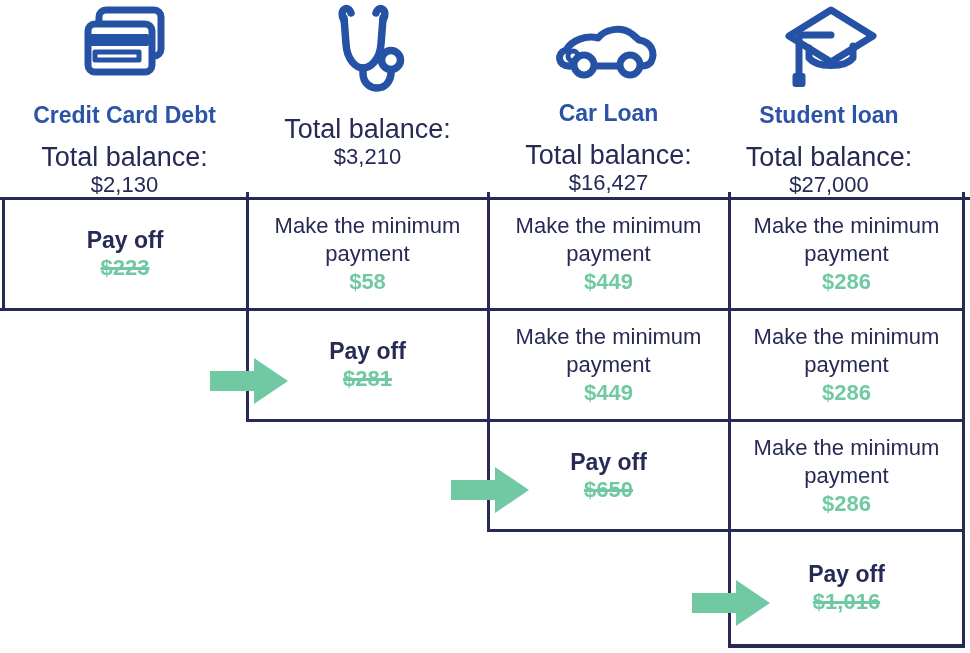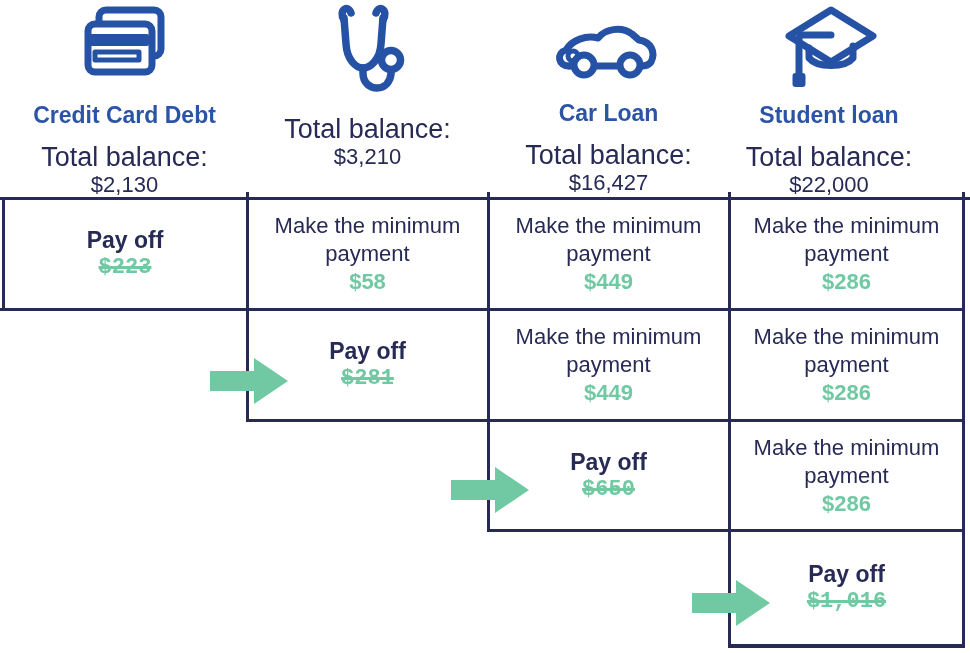--- a/index.html
+++ b/index.html
@@ -13,21 +13,21 @@
   .debt-title{font-size:23px;font-weight:700;color:#2B54A6;margin-top:9px;line-height:25px;}
   .balance-label{font-size:27px;font-weight:400;color:#262A55;line-height:27px;margin-top:16px;}
   .balance-amount{font-size:22px;font-weight:400;color:#262A55;line-height:27px;}
   
   .gline{position:absolute;background:#262A55;}
   
   .cell{position:absolute;display:flex;flex-direction:column;align-items:center;justify-content:center;text-align:center;padding:0 12px;box-sizing:border-box;}
   .cell .label{font-size:22px;font-weight:400;line-height:28px;color:#262A55;max-width:205px;}
   .cell .label.bold{font-weight:700;font-size:23px;}
   .cell .amount{font-size:22px;font-weight:700;line-height:28px;color:#71C9A3;}
-  .cell .amount.struck{text-decoration:line-through;text-decoration-thickness:2.5px;font-family:Liberation Mono, monospace;}
+  .cell .amount.struck{text-decoration:line-through;text-decoration-thickness:2.5px;}
   
   .arrow{position:absolute;width:78px;height:46px;}
 </style>
 </head>
 <body>
 
 <div id="canvas">
 
   <div class="debt-col" style="left:2px;width:245px;">
     <div class="icon-box">
@@ -85,21 +85,21 @@
           <polygon points="52,10 94,36 52,62 10,36" fill="#ffffff"></polygon>
           <path d="M22,35 L52,35"></path>
           <path d="M30,48 L30,58 C38,68 66,68 74,58 L74,46"></path>
           <path d="M20,38 L20,76"></path>
           <rect x="14.5" y="74" width="11" height="12" rx="2" fill="#2652A6" stroke-width="2"></rect>
         </g>
       </svg>
     </div>
     <div class="debt-title">Student loan</div>
     <div class="balance-label">Total balance:</div>
-    <div class="balance-amount">$22,000</div>
+    <div class="balance-amount">$27,000</div>
   </div>
 
   <div class="gline" style="left:0;top:197px;width:970px;height:3px;"></div>
   <div class="gline" style="left:0;top:308px;width:965px;height:3px;"></div>
   <div class="gline" style="left:246px;top:419px;width:719px;height:3px;"></div>
   <div class="gline" style="left:487px;top:529px;width:478px;height:3px;"></div>
   <div class="gline" style="left:728px;top:644px;width:237px;height:4px;"></div>
   <div class="gline" style="left:2px;top:197px;width:3px;height:114px;"></div>
   <div class="gline" style="left:246px;top:192px;width:3px;height:230px;"></div>
   <div class="gline" style="left:487px;top:192px;width:3px;height:340px;"></div>

